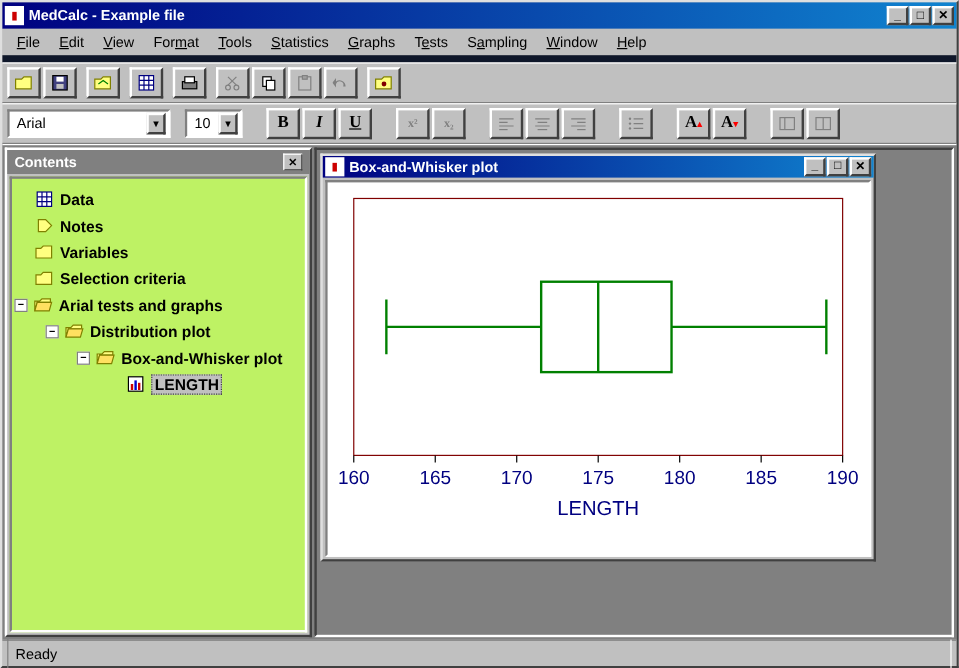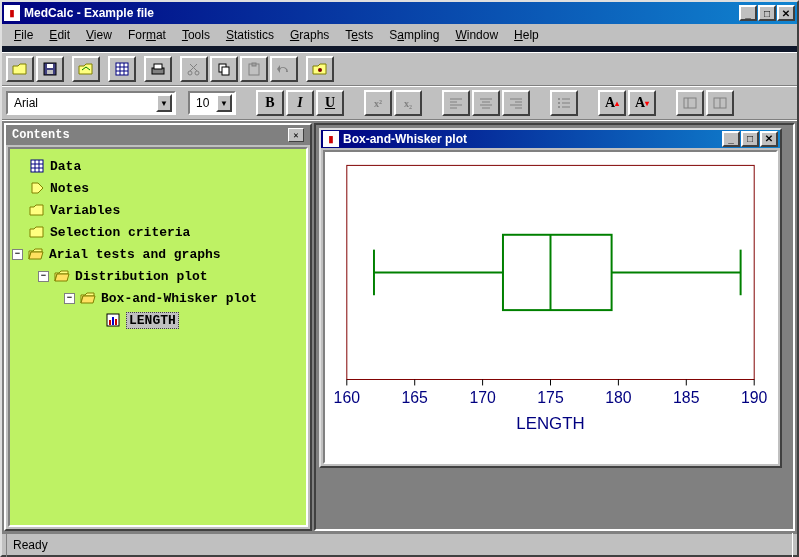--- a/index.html
+++ b/index.html
@@ -124,21 +124,21 @@
     gap:2px;
     background:#808080;
   }
   .panel {
     background:#c0c0c0;
     border:2px solid;
     border-color:#fff #404040 #404040 #fff;
     display:flex;
     flex-direction:column;
   }
-  .panel-left { width: 308px; font-family: Liberation Mono, monospace; }
+  .panel-left { width: 256px; }
   .panel-header {
     background:#808080;
     color:#fff;
     font-weight:bold;
     padding:3px 6px;
     display:flex;
     align-items:center;
   }
   .panel-close {
     margin-left:auto;
@@ -311,21 +311,21 @@
       </div>
     <div class="tbtn">
         <svg width="16" height="14">
           <path d="M1 4 L6 4 L8 2 L14 2 L14 12 L1 12 Z" fill="#ffff80" stroke="#808000"></path>
           <circle cx="8" cy="8" r="2" fill="#800000"></circle>
         </svg>
       </div>
   </div>
 
   <div class="formatbar">
-    <div class="combo" style="width:170px">
+    <div class="combo" style="width:136px">
       <span>Arial</span>
       <div style="flex:1"></div>
       <div class="dd">▼</div>
     </div>
     <div style="width:8px"></div>
     <div class="combo" style="width:48px">
       <span>10</span>
       <div style="flex:1"></div>
       <div class="dd">▼</div>
     </div>

